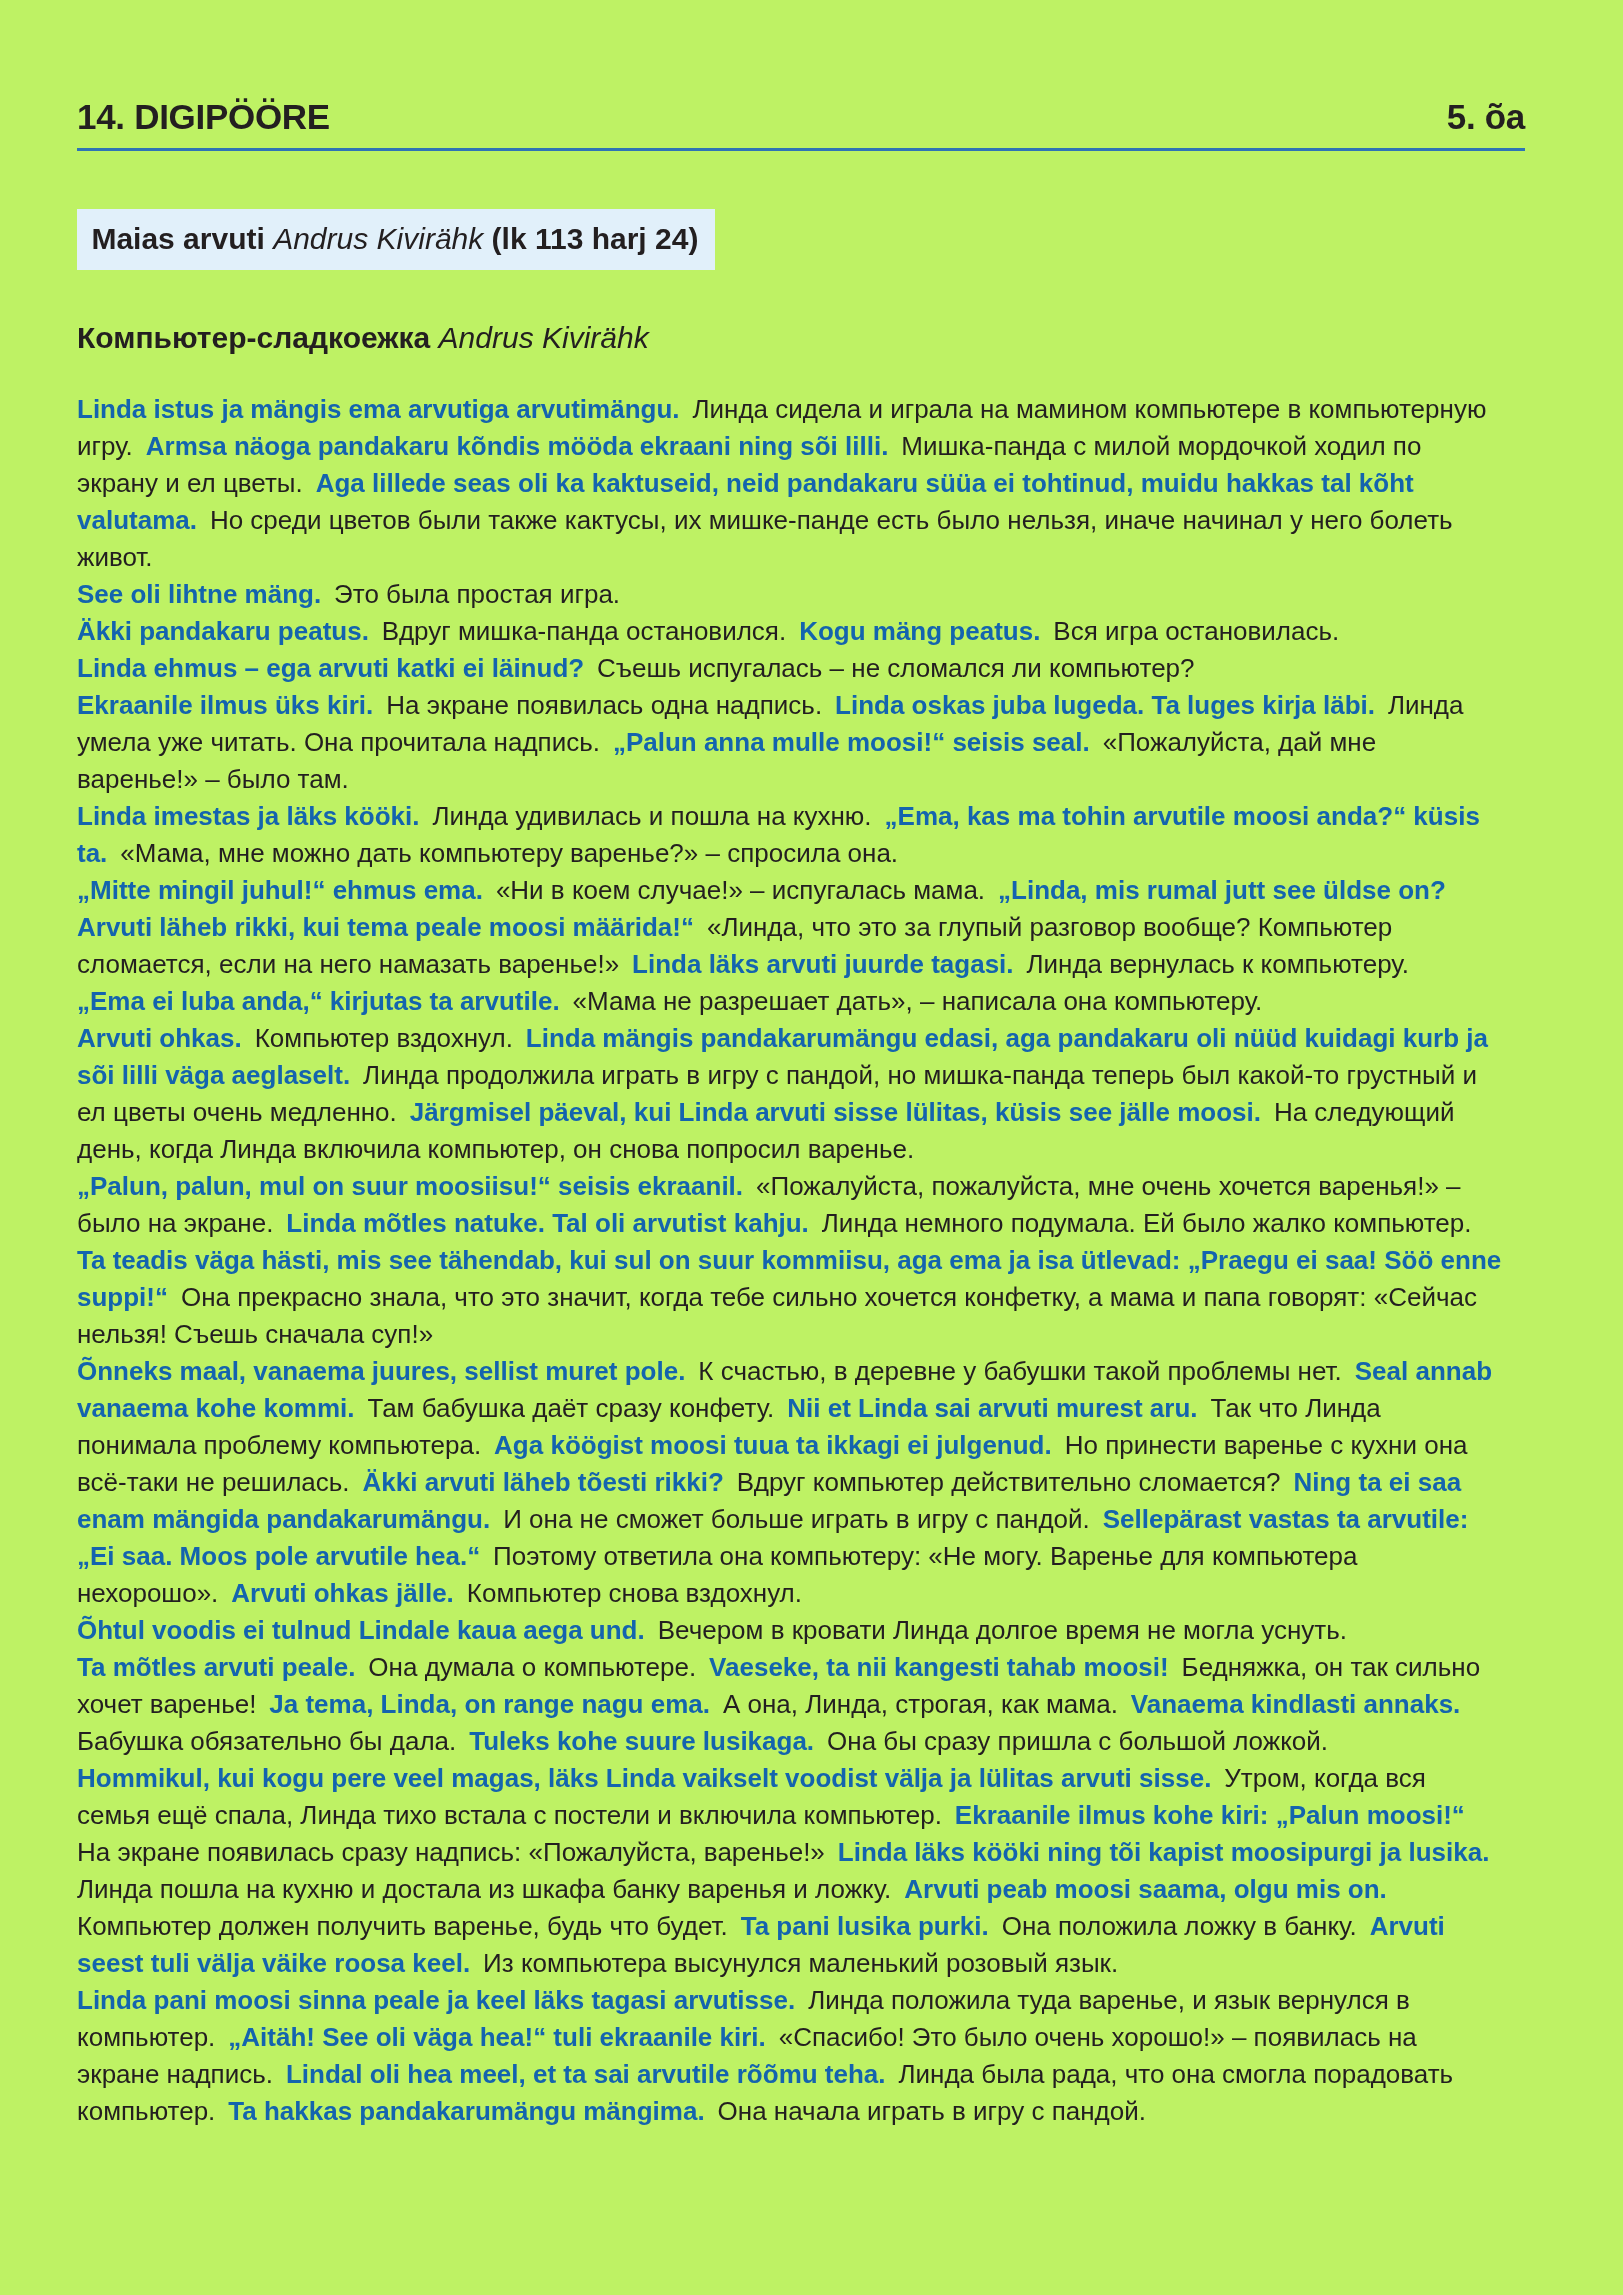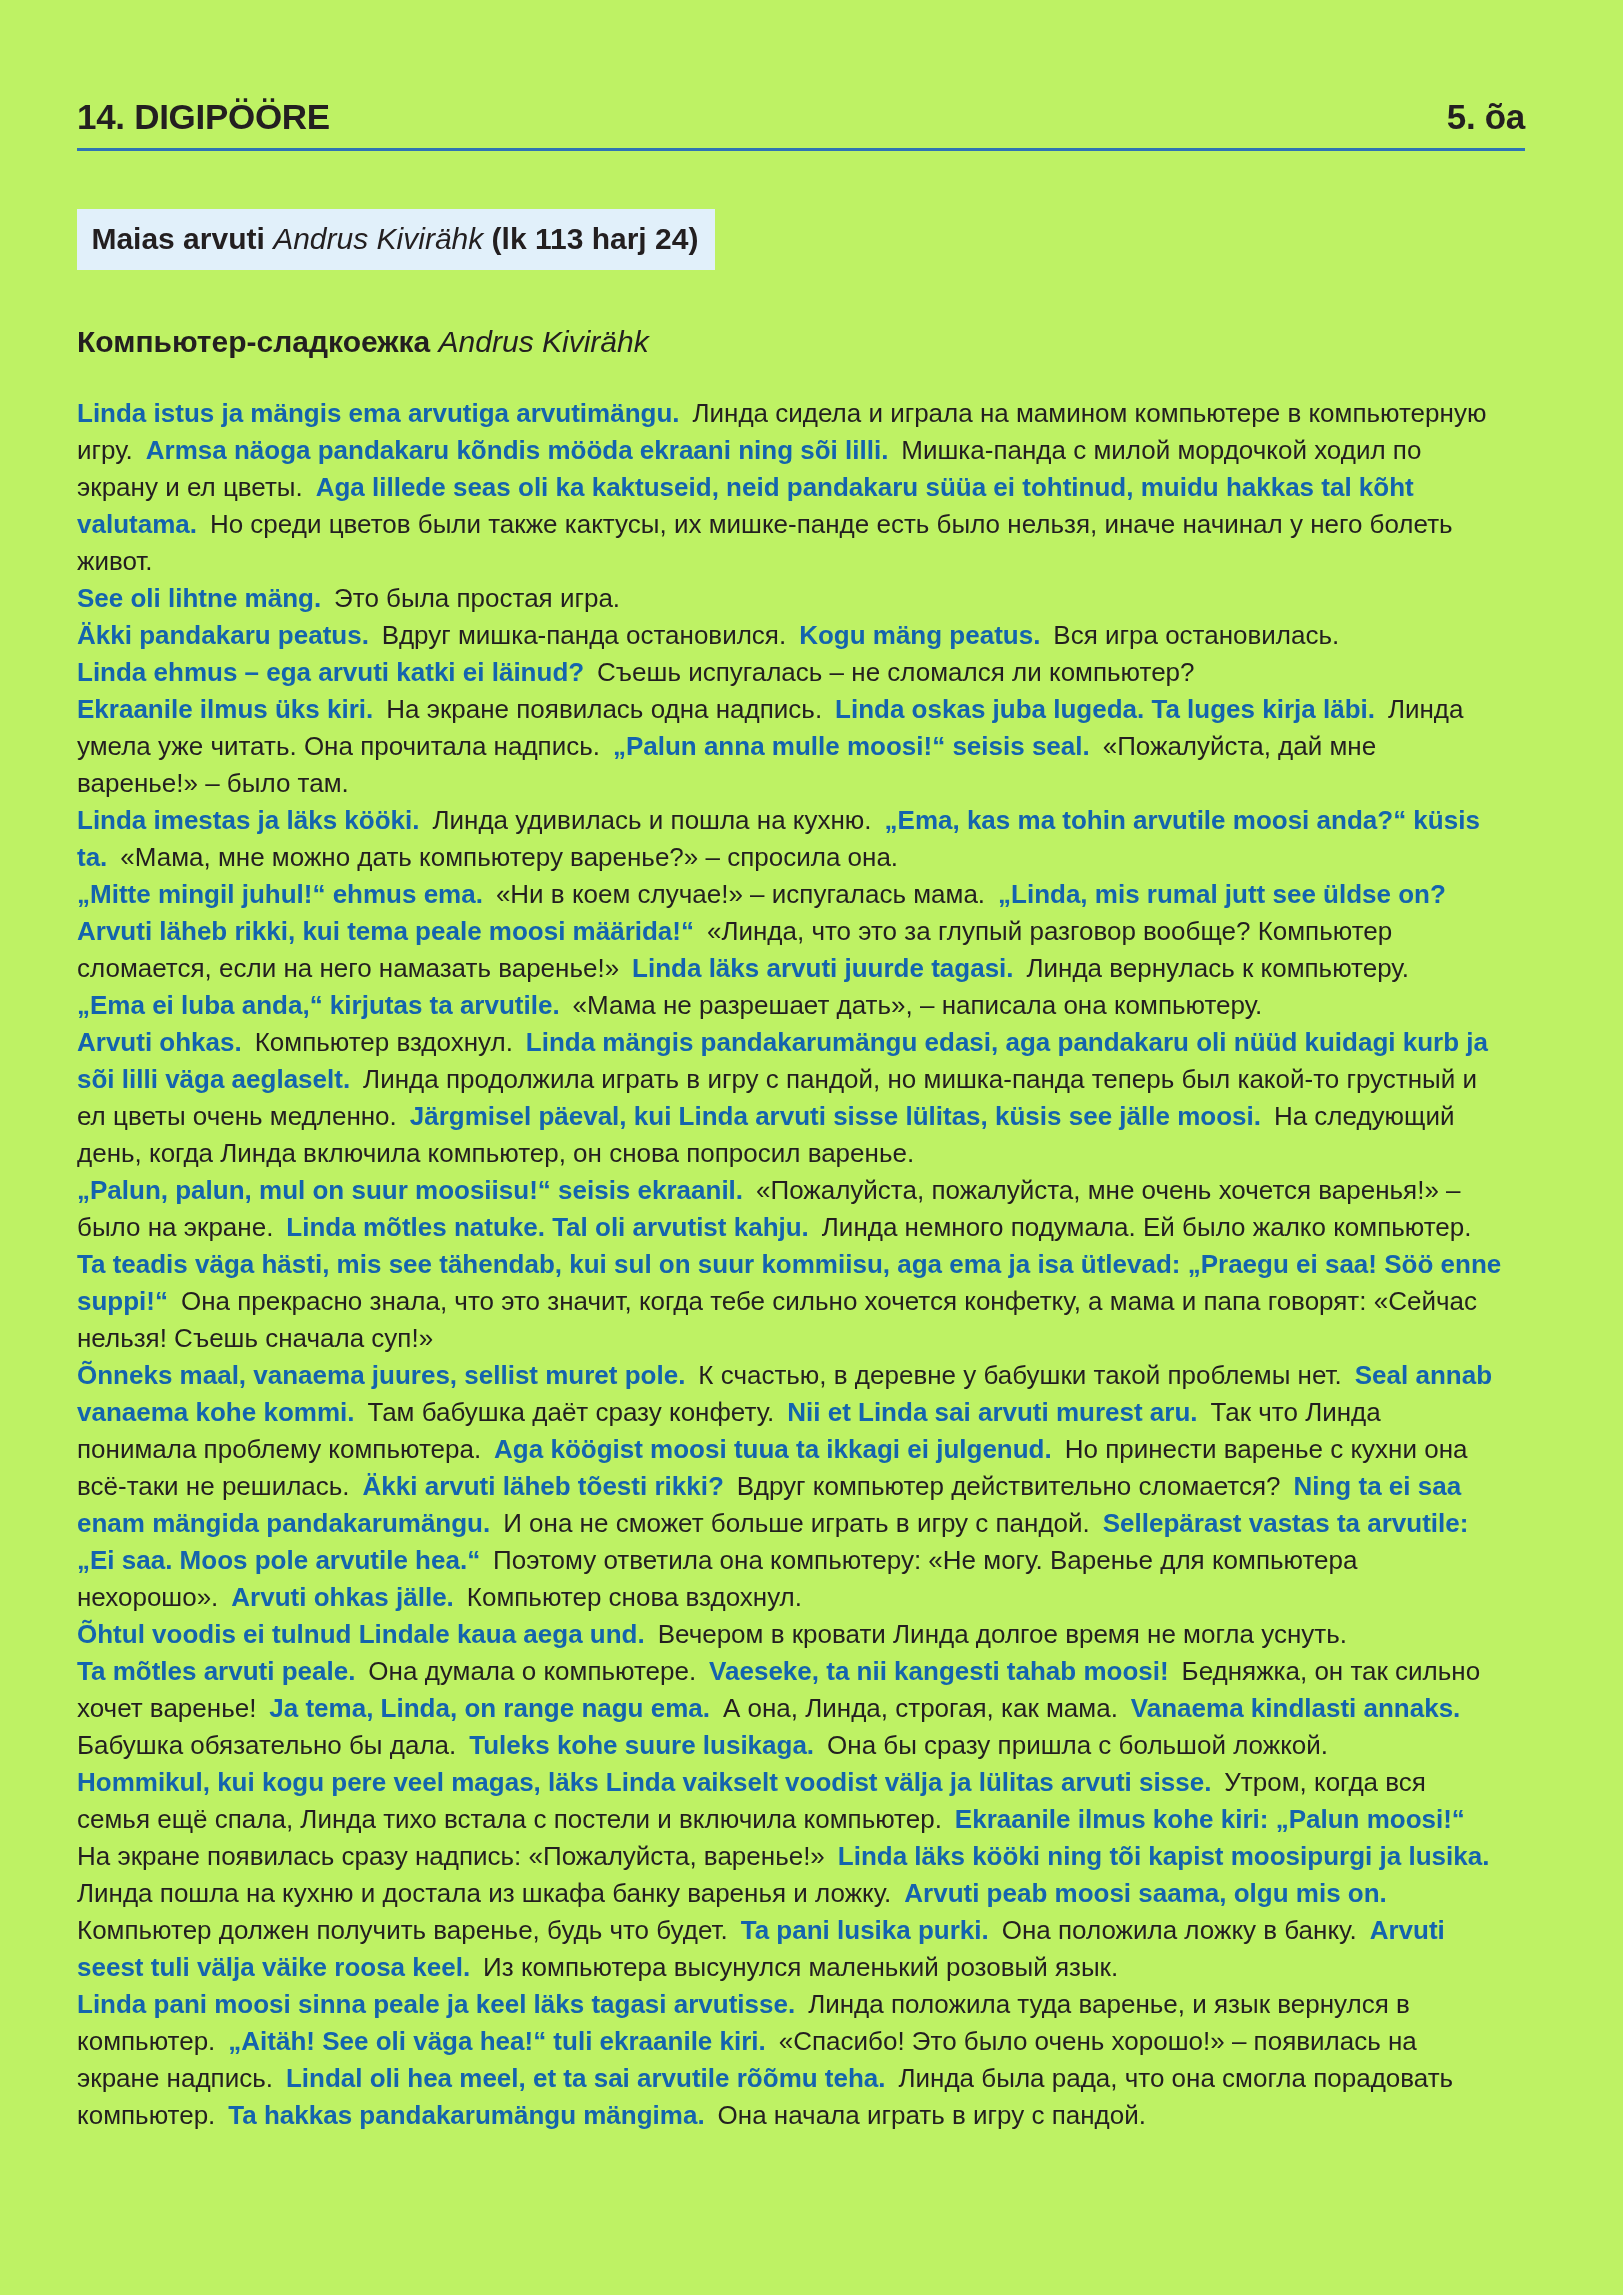--- a/index.html
+++ b/index.html
@@ -23,29 +23,29 @@
     letter-spacing:-0.3px;
     color:var(--ink,#231F20);
   }
   .header-rule{
     margin-top:10.5px;
     height:3.3px;
     background:var(--rule,#2E74B5);
   }
   .exercise-title{
     display:inline-block;
-    margin:58px 0 0 0;
+    margin:58px 0 12px 0;
     background:var(--hl,#E1F0FA);
     padding:11.8px 17px 13px 14.4px;
     font-size:30px;
     font-weight:400;
     line-height:1.2;
   }
   .story-title{
-    margin:54px 0 0 0;
+    margin:38px 0 0 0;
     font-size:30px;
     font-weight:400;
     line-height:1.2;
   }
   .b{font-weight:700;}
   .i{font-style:italic;font-weight:400;}
   .story{
     margin-top:35px;
     font-size:26px;
     line-height:37px;

